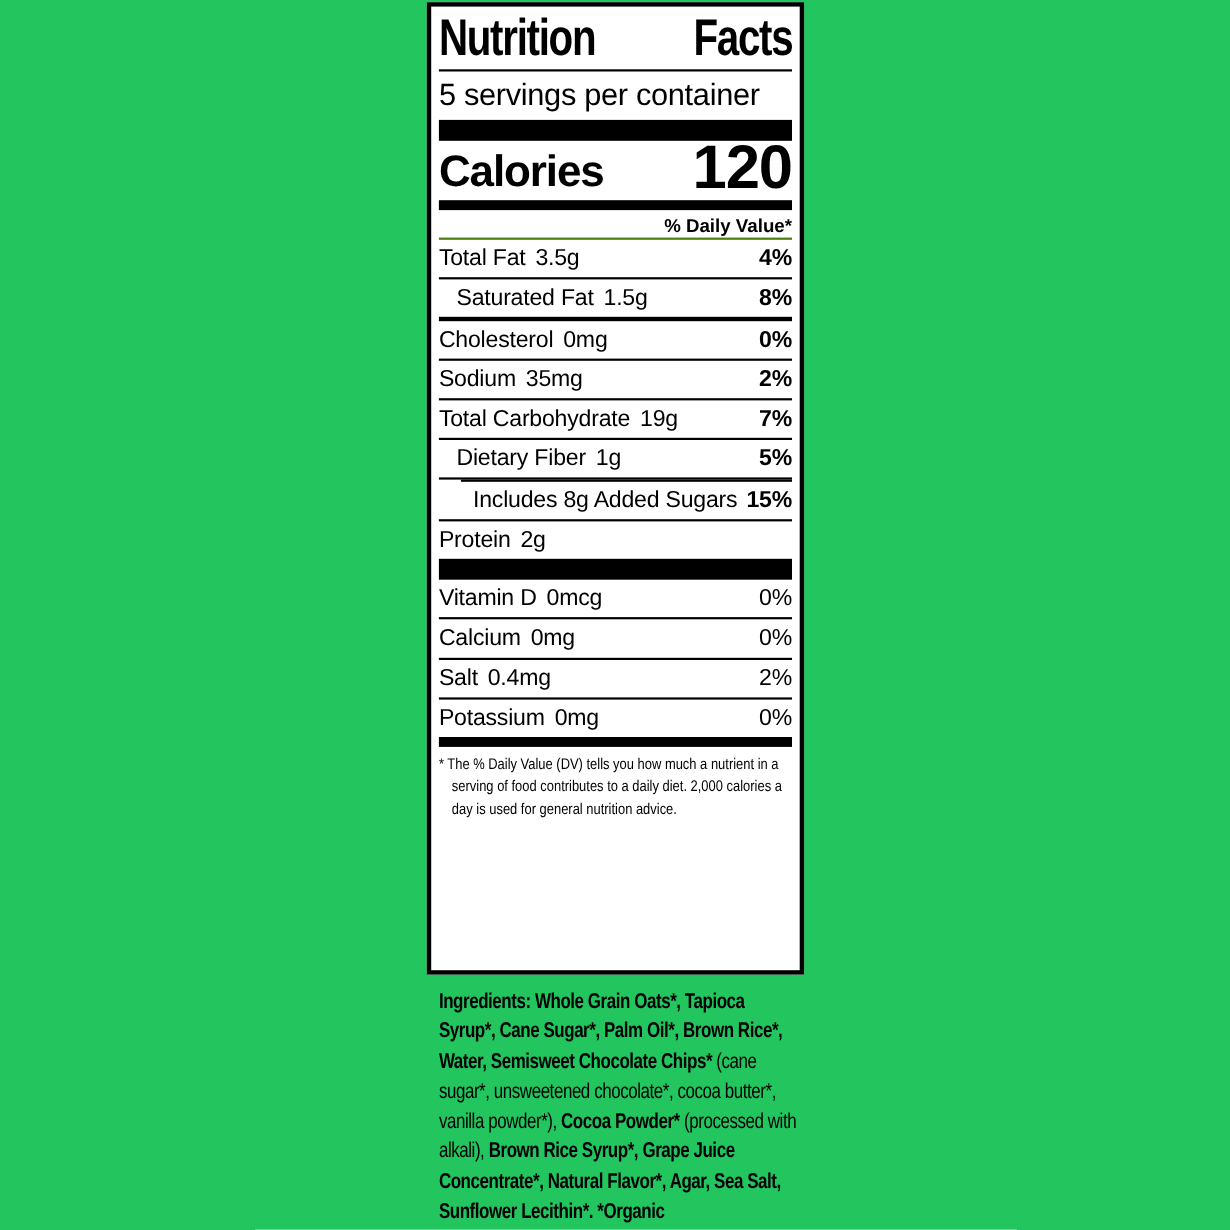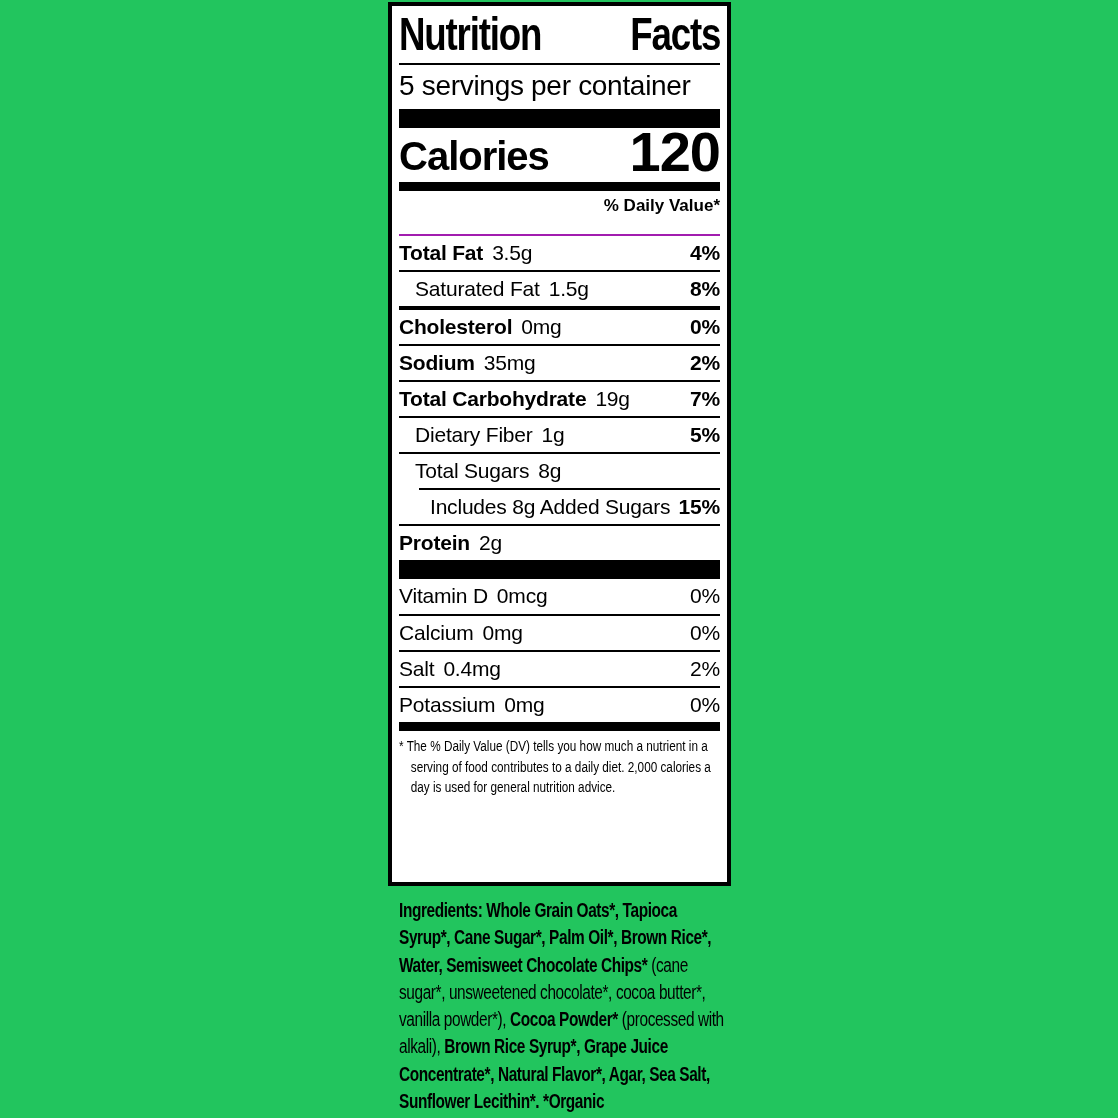--- a/index.html
+++ b/index.html
@@ -47,34 +47,34 @@
   .aps { font-size: 19px; font-weight: bold; line-height: 1.15; margin-top: 8px; letter-spacing: -0.2px; }
   .calories {
     display: flex; justify-content: space-between; align-items: flex-end;
     margin: 0 0 6px 0;
   }
   .cal-label { font-size: 40px; font-weight: bold; line-height: 1; letter-spacing: -1px; }
   .cal-value { font-size: 56px; font-weight: bold; line-height: 0.85; letter-spacing: -1px; }
 
   .dv-header {
     text-align: right; font-size: 17px; font-weight: bold;
-    padding: 5px 0 18px 0; line-height: 1.15;
-    border-bottom: 2px solid #a21caf;
+    padding: 5px 0 0 0; line-height: 1.15;
+    border-bottom: 2px solid #4d7c0f;
   }
 
   .nrow {
     display: flex; justify-content: space-between; align-items: baseline;
     font-size: 21px; line-height: 1.1;
     padding: 5px 0 6px 0;
     letter-spacing: -0.2px;
   }
   .nrow.ind1 { padding-left: 16px; }
   .nrow.ind2 { padding-left: 31px; }
   .nrow-left { white-space: nowrap; }
-  .nname.b { font-weight: bold; }
+  .nname.b { font-weight: normal; }
   .namount { margin-left: 9px; }
   .ndv.b { font-weight: bold; }
   .sep { height: 0; border-top: 2px solid #000; }
   .sep.indent { margin-left: 20px; }
 
   .footnote {
     width: 380px; transform: scaleX(0.84); transform-origin: 0 0;
     font-size: 14px; line-height: 1.48;
     padding: 5px 0 0 14px; text-indent: -14px;
   }
@@ -138,23 +138,20 @@
         <div class="nrow">
           <span class="nrow-left"><span class="nname b">Total Carbohydrate</span><span class="namount">19g</span></span>
           <span class="ndv b">7%</span>
         </div>
         <div class="sep"></div>
         <div class="nrow ind1">
           <span class="nrow-left"><span class="nname">Dietary Fiber</span><span class="namount">1g</span></span>
           <span class="ndv b">5%</span>
         </div>
         <div class="sep"></div>
-        <div class="nrow ind1">
-          <span class="nrow-left"><span class="nname">Total Sugars</span><span class="namount">8g</span></span>
-        </div>
         <div class="sep indent"></div>
         <div class="nrow ind2">
           <span class="nrow-left"><span class="nname">Includes 8g Added Sugars</span></span>
           <span class="ndv b">15%</span>
         </div>
         <div class="sep"></div>
         <div class="nrow">
           <span class="nrow-left"><span class="nname b">Protein</span><span class="namount">2g</span></span>
         </div>
       </div>

